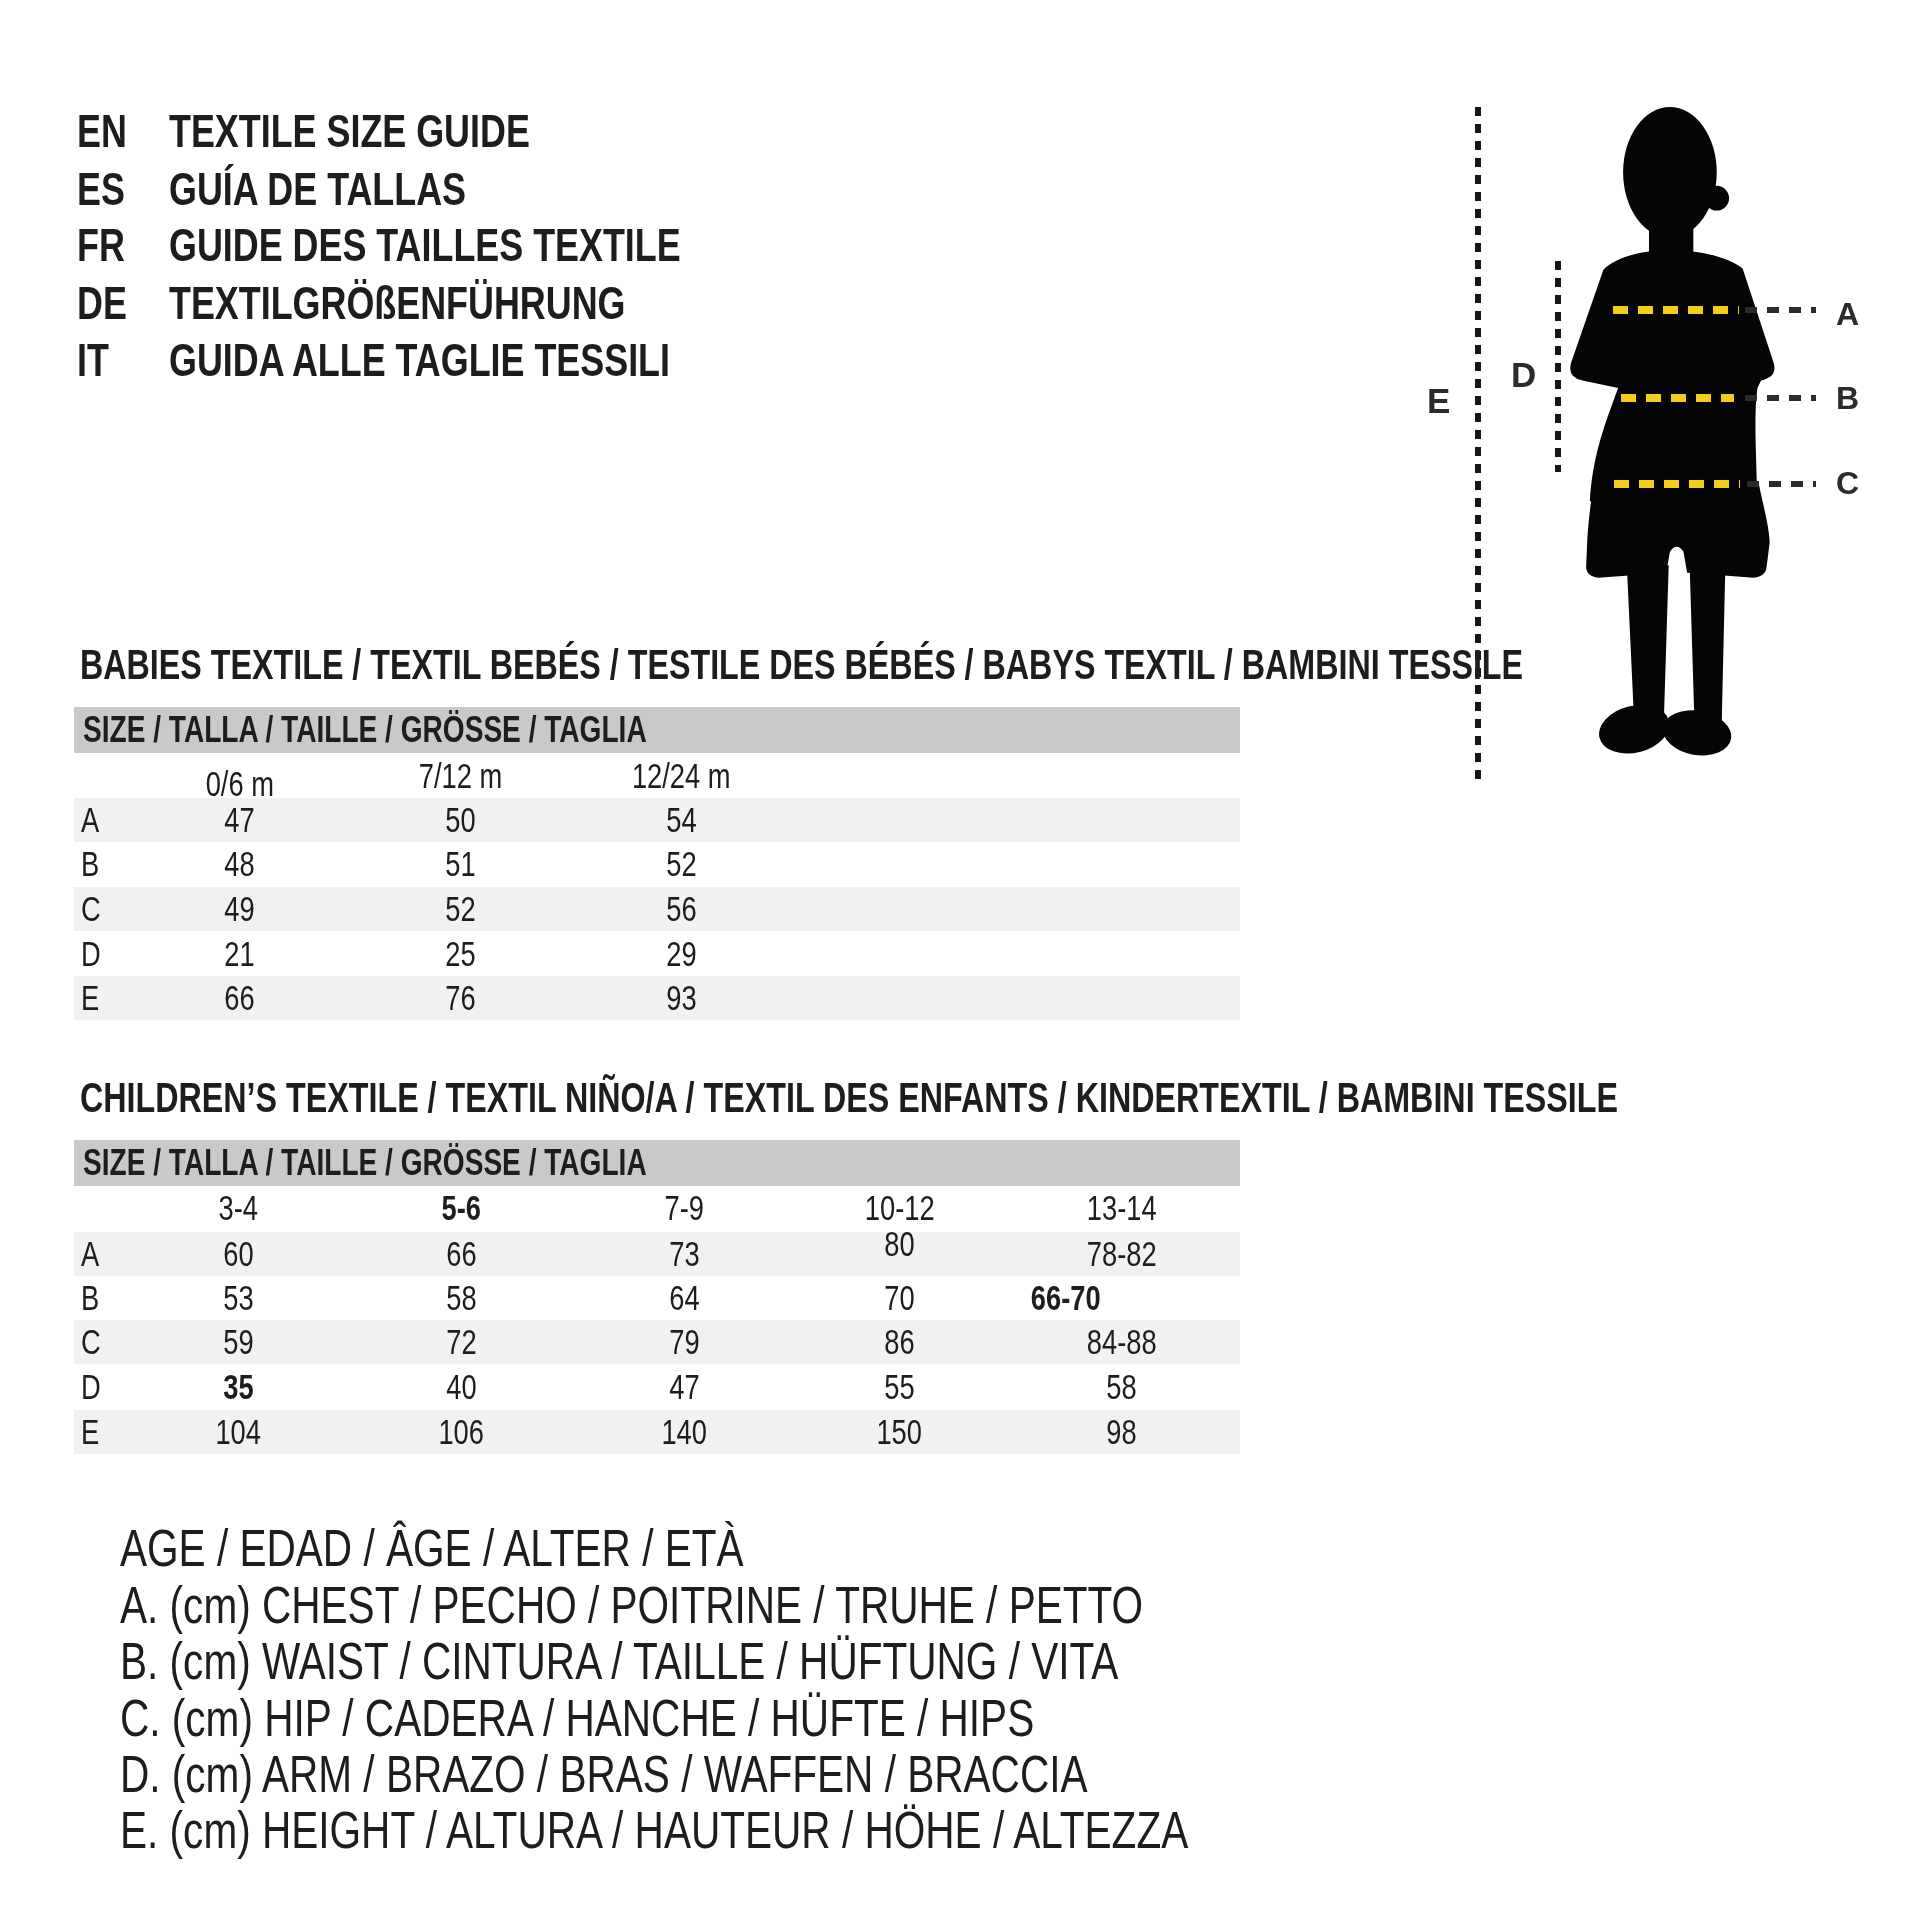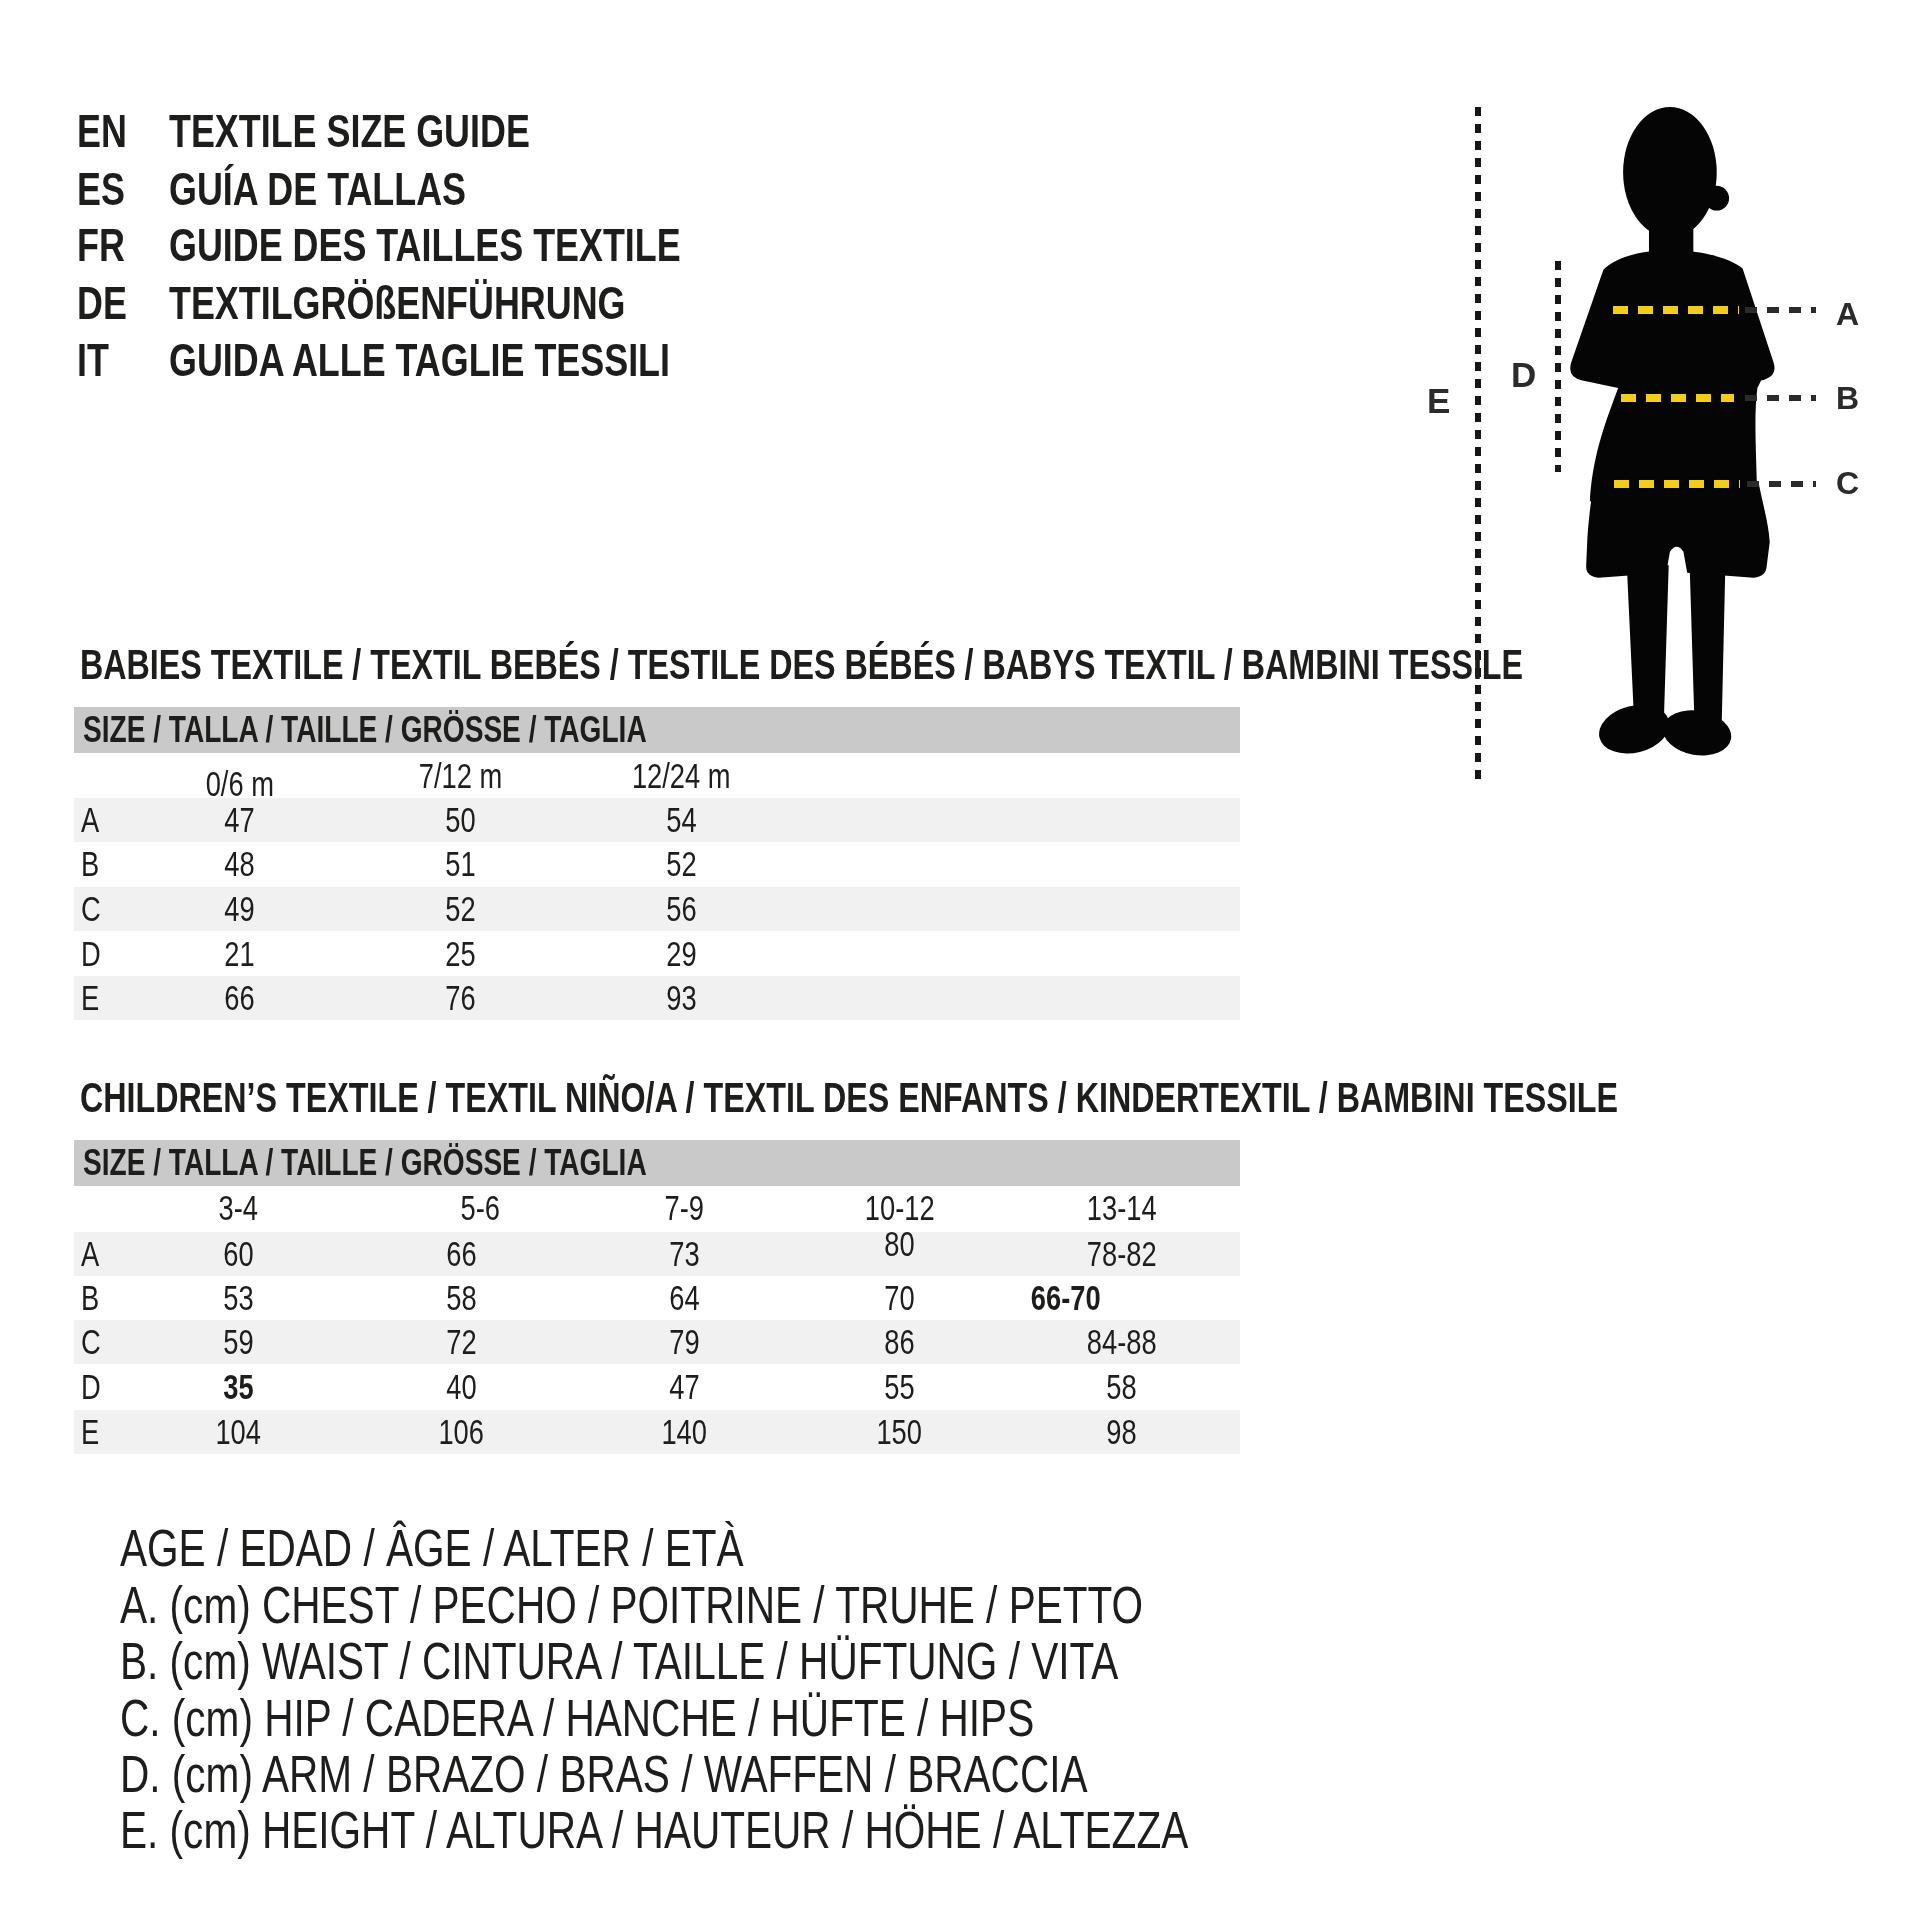--- a/index.html
+++ b/index.html
@@ -196,21 +196,21 @@
       <span class="cond75">CHILDREN’S TEXTILE / TEXTIL NIÑO/A / TEXTIL DES ENFANTS / KINDERTEXTIL / BAMBINI TESSILE</span>
     </div>
 
     <div class="size-bar" style="top:1140px;">
       <div class="size-bar-label"><span class="cond">SIZE / TALLA / TAILLE / GRÖSSE / TAGLIA</span></div>
     </div>
 
     <div class="hcell" style="left:146px;top:1185px;">
         <span class="condc">3-4</span>
       </div>
-    <div class="hcell" style="left:388px;top:1185px;">
+    <div class="hcell" style="left:369px;top:1185px;font-weight:bold;">
         <span class="condc">5-6</span>
       </div>
     <div class="hcell" style="left:592px;top:1185px;">
         <span class="condc">7-9</span>
       </div>
     <div class="hcell" style="left:807px;top:1185px;">
         <span class="condc">10-12</span>
       </div>
     <div class="hcell" style="left:1029px;top:1185px;">
         <span class="condc">13-14</span>

